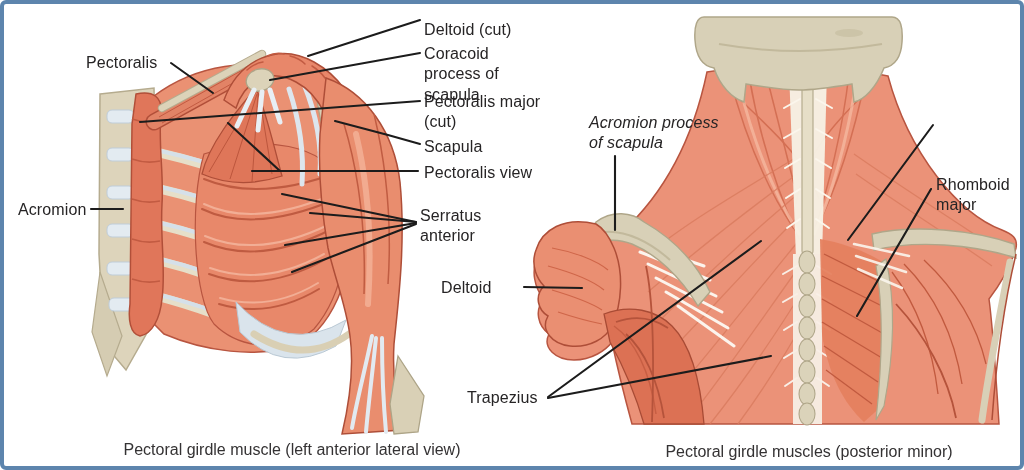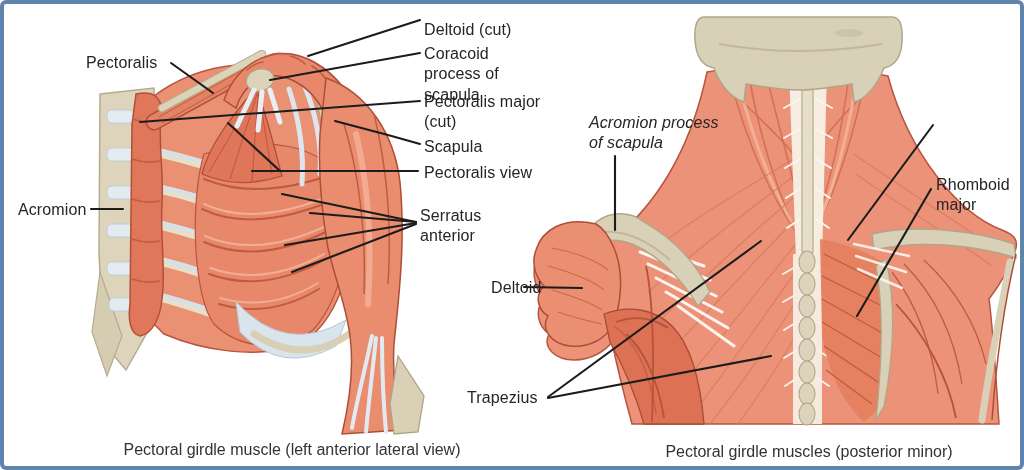--- a/index.html
+++ b/index.html
@@ -304,19 +304,19 @@
   <div class="lbl" style="left:14px;top:196px;">Acromion</div>
   <div class="lbl" style="left:420px;top:16px;">Deltoid (cut)</div>
   <div class="lbl" style="left:420px;top:88px;width:122px;">Pectoralis major (cut)</div>
   <div class="lbl" style="left:420px;top:40px;width:124px;">Coracoid process of scapula</div>
   <div class="lbl" style="left:420px;top:133px;">Scapula</div>
   <div class="lbl" style="left:420px;top:159px;">Pectoralis view</div>
   <div class="lbl" style="left:416px;top:202px;width:72px;">Serratus anterior</div>
 
   <div class="lbl" style="left:585px;top:109px;width:132px;font-style:italic;">Acromion process of scapula</div>
   <div class="lbl" style="left:932px;top:171px;width:82px;">Rhomboid major</div>
-  <div class="lbl" style="left:487px;top:274px;text-align:center;">Deltoid</div>
+  <div class="lbl" style="left:437px;top:274px;text-align:center;">Deltoid</div>
   <div class="lbl" style="left:463px;top:384px;">Trapezius</div>
 
   <div class="caption" style="left:58px;top:437px;width:460px;">Pectoral girdle muscle (left anterior lateral view)</div>
   <div class="caption" style="left:600px;top:439px;width:410px;">Pectoral girdle muscles (posterior minor)</div>
 
 </div>
 
 </body></html>

